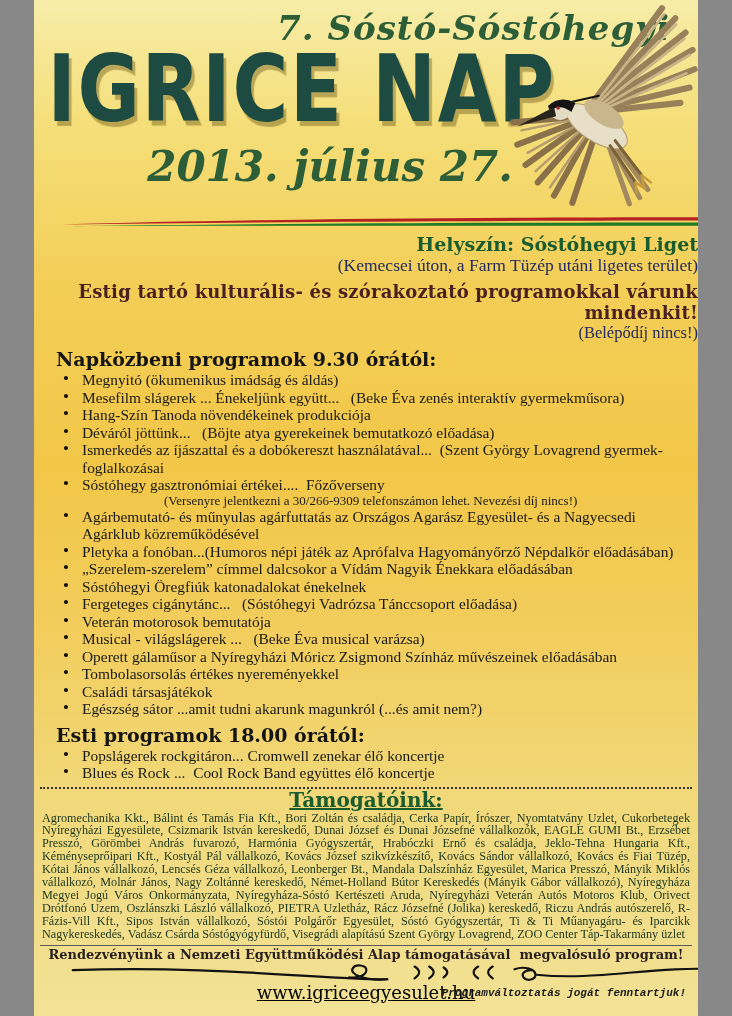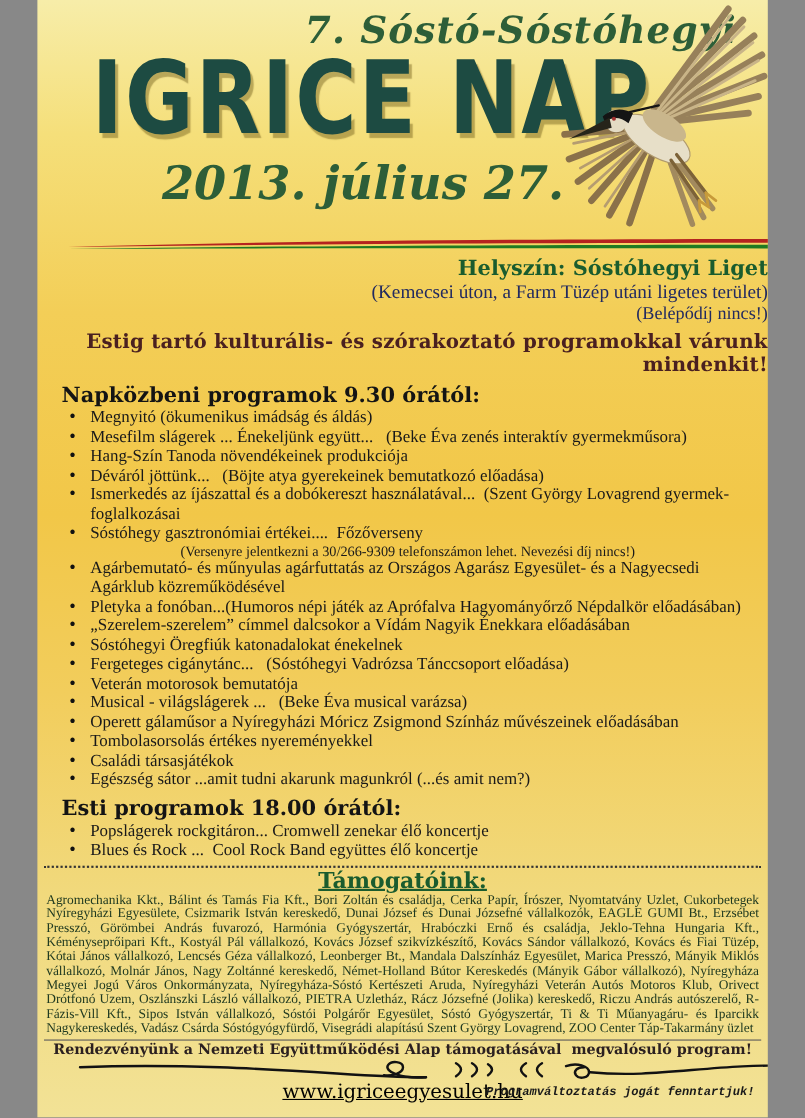--- a/index.html
+++ b/index.html
@@ -5,21 +5,21 @@
   html,body{margin:0;padding:0;background:#888;}
   .poster{
     position:relative;width:664px;height:1016px;margin:0 auto;overflow:hidden;
     background:linear-gradient(180deg,#f7eda9 0%,#f5df7a 12%,#f3ce57 28%,#f2c748 46%,#f2cd5c 62%,#f1d97c 80%,#f2e296 100%);
     font-family:"Liberation Serif", serif;
   }
   
   .header{position:relative;height:230px;}
   .script{font-family:"DejaVu Serif", serif;font-style:italic;font-weight:bold;color:var(--c-script,#2d5e38);}
   .subtitle{position:absolute;top:8px;left:0;right:0;text-align:center;padding-left:215px;font-size:34px;letter-spacing:1px;}
-  .title{position:absolute;top:36px;left:0;right:0;text-align:right;padding-right:92px;}
+  .title{position:absolute;top:36px;left:0;right:12px;text-align:left;padding-right:92px;}
   .title span{
     display:inline-block;font-family:"DejaVu Sans", sans-serif;font-weight:bold;
     font-size:80px;letter-spacing:2px;color:var(--c-title,#1d4b42);
     transform:scaleY(1.15) scaleX(.95);transform-origin:center top;
     text-shadow:3px 4px 1px rgba(110,90,25,.45);
   }
   .date{position:absolute;top:142px;left:0;right:0;text-align:center;padding-right:72px;font-size:42px;}
   .bird{position:absolute;top:2px;right:-6px;width:196px;height:214px;}
   .ribbon{position:absolute;bottom:0;left:0;display:block;}
   
@@ -116,22 +116,22 @@
     <svg class="ribbon" width="732" height="18" viewBox="0 0 732 18" aria-hidden="true">
       <path d="M28,12.5 C200,7.5 420,5.2 688,5.2 L688,8.6 C420,8.6 200,10.5 28,12.5 Z" fill="var(--c-flag-red,#b5231f)"></path>
       <path d="M28,14.2 C200,12 420,10.4 688,10.4 L688,13.8 C420,13.8 200,13.6 28,14.2 Z" fill="var(--c-flag-green,#1f7a22)"></path>
       <rect x="682" y="5.2" width="7" height="3.4" fill="#1c1c1c"></rect>
       <rect x="682" y="10.4" width="7" height="3.4" fill="#1c1c1c"></rect>
     </svg>
   </div>
 
   <div class="center venue-h">Helyszín: Sóstóhegyi Liget</div>
   <div class="center address">(Kemecsei úton, a Farm Tüzép utáni ligetes terület)</div>
+  <div class="center intro">Estig tartó kulturális- és szórakoztató programokkal várunk mindenkit!</div>
   <div class="center free-note">(Belépődíj nincs!)</div>
-  <div class="center intro">Estig tartó kulturális- és szórakoztató programokkal várunk mindenkit!</div>
 
   <div class="sec-h">Napközbeni programok 9.30 órától:</div>
   <ul class="programs">
       <li>Megnyitó (ökumenikus imádság és áldás)</li>
       <li>Mesefilm slágerek ... Énekeljünk együtt...   (Beke Éva zenés interaktív gyermekműsora)</li>
       <li>Hang-Szín Tanoda növendékeinek produkciója</li>
       <li>Déváról jöttünk...   (Böjte atya gyerekeinek bemutatkozó előadása)</li>
       <li>Ismerkedés az íjászattal és a dobókereszt használatával...  (Szent György Lovagrend gyermek-foglalkozásai</li>
       <li>Sóstóhegy gasztronómiai értékei....  Főzőverseny</li>
     </ul>

